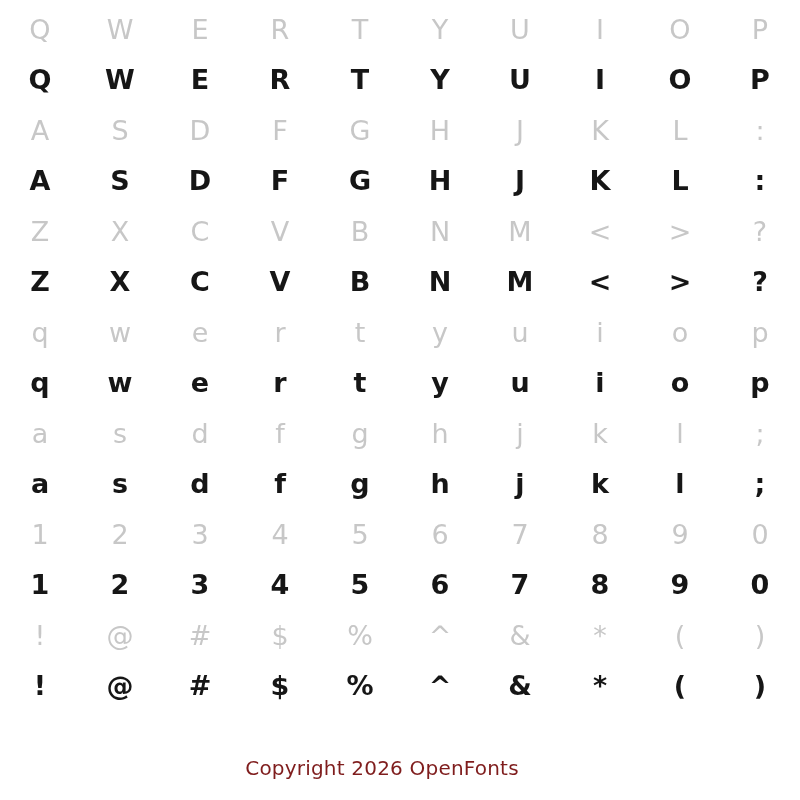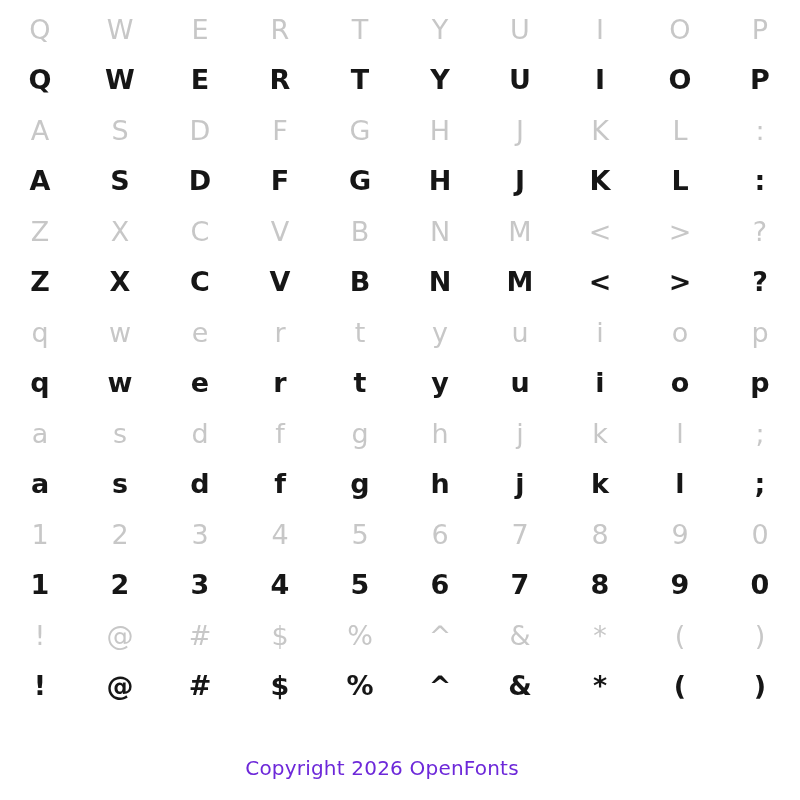--- a/index.html
+++ b/index.html
@@ -58,21 +58,21 @@
     font-size: 27px;
   }
   .footer {
     position: absolute;
     left: 0;
     top: 756px;
     width: 800px;
     text-align: center;
     padding-right: 36px;
     box-sizing: border-box;
-    color: #6d28d9;
+    color: #7f1d1d;
     font-size: 20px;
     font-weight: normal;
     letter-spacing: 0.2px;
   }
 </style>
 </head>
 <body>
 
 <div class="sheet">
   <div class="grid">

